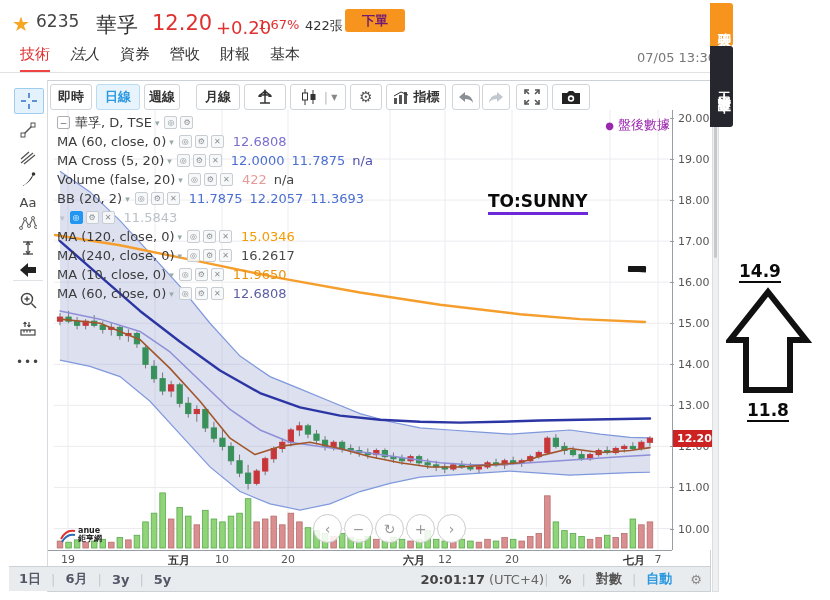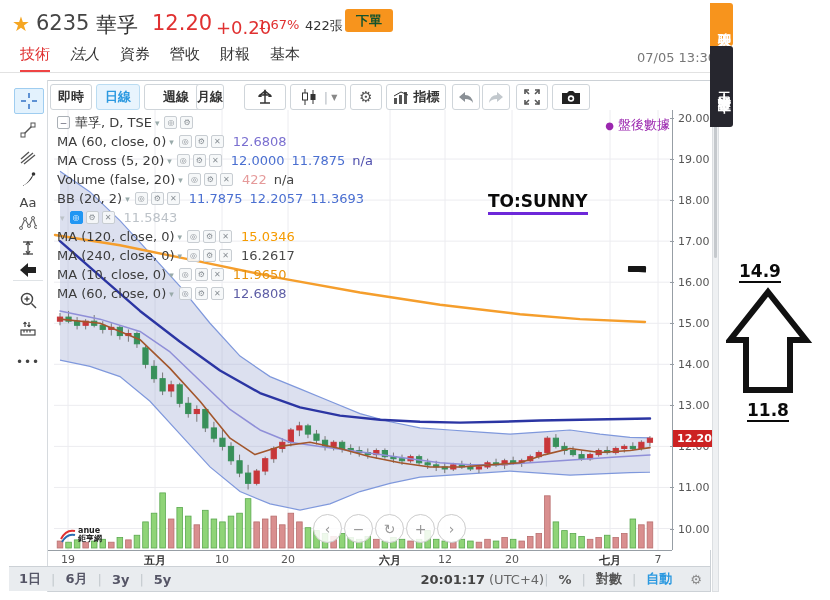--- a/index.html
+++ b/index.html
@@ -1,27 +1,27 @@
 <!DOCTYPE html>
 <html><head>
 <meta charset="utf-8">
 <style>
   html,body{margin:0;padding:0;background:#fff;}
   #app{position:relative;width:830px;height:600px;background:#fff;overflow:hidden;
        font-family:"DejaVu Sans","Liberation Sans",sans-serif;color:#333;}
   .abs{position:absolute;}
   
   .star{left:12px;top:12px;font-size:20px;color:#f5a623;}
-  .code{left:36px;top:11px;font-size:21px;color:#454545;}
+  .code{left:36px;top:11px;font-size:17px;color:#454545;}
   .name{left:96px;top:11px;font-size:21px;color:#333;}
   .price{left:152px;top:11px;font-size:21px;color:#e03131;font-weight:500;}
   .chg{left:216px;top:17px;font-size:18px;color:#e03131;}
   .chgp{left:258px;top:17px;font-size:13px;color:#e03131;}
   .vol{left:305px;top:17px;font-size:13px;color:#333;}
-  .order-btn{left:345px;top:9px;width:48px;height:23px;background:#f7941d;color:#14532d;
+  .order-btn{left:345px;top:9px;width:60px;height:23px;background:#f7941d;color:#701a75;
      font-size:13px;font-weight:bold;text-align:center;line-height:23px;border-radius:3px;cursor:pointer;}
   .navtabs{left:0;top:45px;height:28px;}
   .navtab{position:absolute;top:0;font-size:15px;color:#333;cursor:pointer;white-space:nowrap;}
   .navtab.active{color:#e03131;border-bottom:2px solid #ef4444;padding-bottom:6px;}
   .tabline{left:0;top:72px;width:711px;height:1px;background:#e2e2e2;}
   .dtime{left:637px;top:50px;font-size:13px;color:#777;}
   
   .widget{left:8px;top:80px;width:703px;height:512px;border:1px solid #ccd1d6;box-sizing:border-box;background:#fff;}
   .toolcol{left:8px;top:80px;width:40px;height:512px;border-right:1px solid #d6dade;box-sizing:border-box;background:#fff;}
   .tool{position:absolute;left:6px;width:28px;height:24px;display:flex;align-items:center;justify-content:center;cursor:pointer;color:#444;}
@@ -29,21 +29,21 @@
   .tool svg{display:block;}
   .tbtn{position:absolute;top:84px;height:26px;box-sizing:border-box;border:1px solid #cfd5da;border-radius:3px;
      background:#fff;font-size:13px;font-weight:bold;color:#333;display:flex;align-items:center;justify-content:center;cursor:pointer;}
   .tbtn.active{background:#e8f4fd;border-color:#badcf2;color:#2b99e0;}
   .caxis{left:672px;top:110px;width:39px;height:440px;border-left:1px solid #979ea5;box-sizing:border-box;background:#fff;}
   .pricelab{position:absolute;left:5px;font-size:11px;color:#555;}
   .pricelab:before{content:"";position:absolute;left:-8px;top:6px;width:4px;height:1px;background:#979ea5;}
   .pricetag{left:673px;top:430px;background:#cc2222;color:#fff;font-size:11px;font-weight:bold;padding:2px 4px;}
   .taxis{left:48px;top:550px;width:624px;height:16px;border-top:1px solid #979ea5;box-sizing:border-box;background:#fff;}
   .timelab{position:absolute;top:2px;font-size:11px;color:#555;transform:translateX(-50%);}
-  .timelab.bold{font-weight:bold;color:#333;}
+  .timelab.bold{font-weight:bold;color:#333;margin-left:24px;}
   .bbar{left:9px;top:566px;width:701px;height:25px;background:#e9ecef;border-top:1px solid #ccd1d6;box-sizing:border-box;
      display:flex;align-items:center;font-size:13px;color:#556;}
   .rngbtn{font-weight:bold;color:#556;padding:0 10px;cursor:pointer;}
   .bdiv{color:#c3c9ce;}
   .clock{font-weight:bold;color:#444;}
   .tz{color:#666;margin-left:4px;}
   .bsml{font-weight:bold;color:#555;padding:0 10px;cursor:pointer;}
   .bauto{font-weight:bold;color:#2b99e0;padding:0 10px;cursor:pointer;}
   .bgear{color:#888;font-size:13px;padding:0 8px;cursor:pointer;}
   
@@ -176,22 +176,22 @@
         </svg>
       </div>
       <div class="tool" style="top: 270px;">
         <span style="font-size:12px;color:#444;letter-spacing:1px;">•••</span>
       </div>
       <div style="position: absolute; left: 5px; top: 200px; width: 30px; height: 1px; background: rgb(223, 227, 230);"></div>
     </div>
   <div class="abs" id="toprow">
       <div class="tbtn" style="left: 50px; width: 42px;">即時</div>
       <div class="tbtn active" style="left: 96px; width: 44px;">日線</div>
-      <div class="tbtn" style="left: 144px; width: 64px;">週線</div>
-      <div class="tbtn" style="left: 196px; width: 28px;">月線</div>
+      <div class="tbtn" style="left: 144px; width: 36px;">週線</div>
+      <div class="tbtn" style="left: 196px; width: 44px;">月線</div>
       <div class="tbtn" style="left: 244px; width: 42px;">
         <svg width="18" height="16" viewBox="0 0 18 16">
           <path d="M9 2v12M4 14h10M9 2l-5 4h4zM9 2l5 4h-4z" fill="none" stroke="#333" stroke-width="1.4"></path>
           <path d="M2 8h4l-2-3zM12 8h4l-2-3z" fill="#333"></path>
         </svg>
       </div>
       <div class="tbtn" style="left: 290px; width: 56px;">
         <svg width="22" height="16" viewBox="0 0 22 16">
           <line x1="6" y1="0" x2="6" y2="16" stroke="#333"></line>
           <rect x="3.5" y="4" width="5" height="7" fill="#fff" stroke="#333"></rect>

